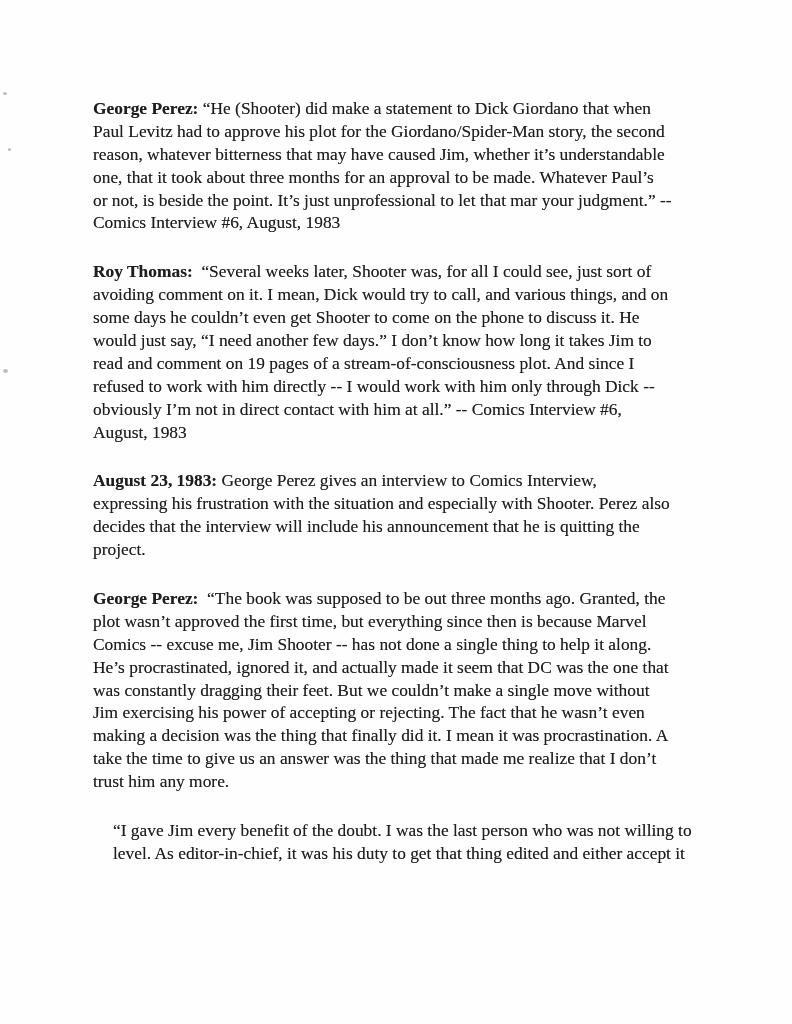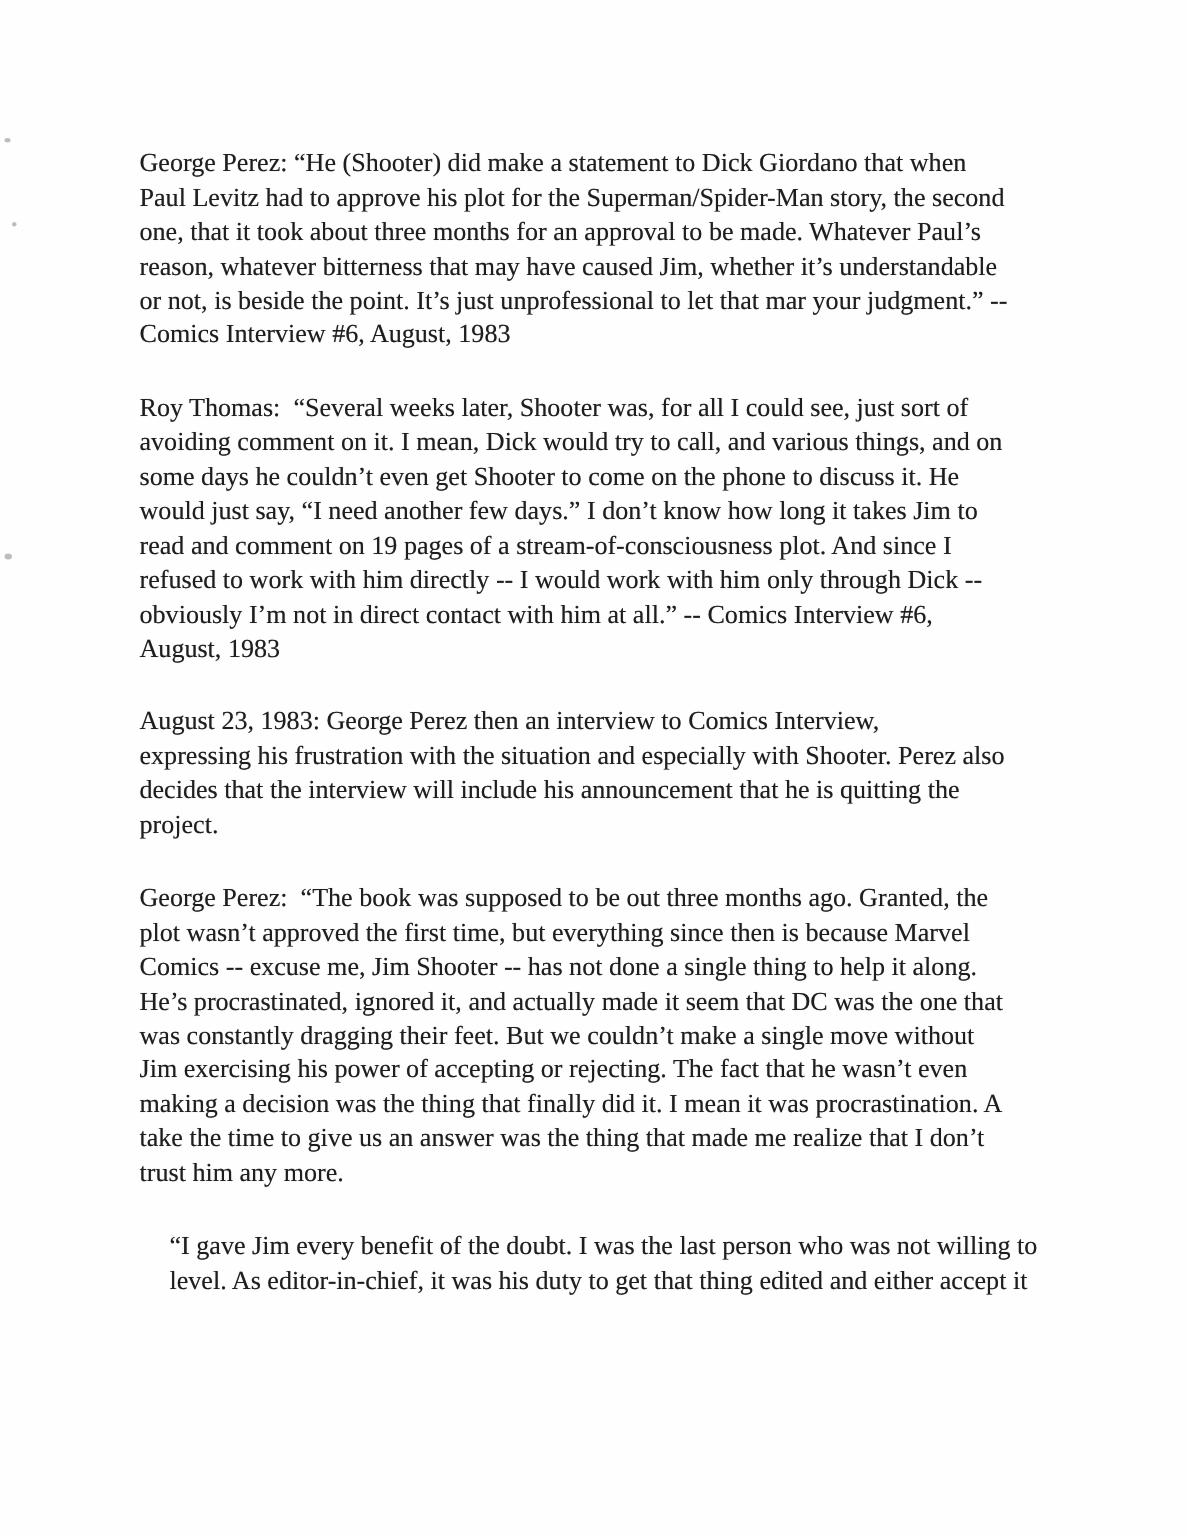--- a/index.html
+++ b/index.html
@@ -33,53 +33,53 @@
     margin: 0 0 26px 0;
   }
   .paragraph:last-child {
     margin-bottom: 0;
     margin-left: 20px;
   }
   .line {
     white-space: pre;
     height: 22.9px;
   }
-  .bold   { font-weight: normal; }
+  .bold   { font-weight: bold; }
   .italic { }
   .speck {
     position: absolute;
     background: rgba(110,110,110,0.45);
     border-radius: 50%;
   }
 </style>
 </head>
 <body>
 
 <div class="page" style="background: rgb(254, 254, 254);">
   <div class="doc" id="document-body" style="color: rgb(30, 30, 30);">
       <div class="paragraph">
         <div class="line"><span class="bold">George Perez:</span><span> “He (Shooter) did make a statement to Dick Giordano that when</span></div>
-        <div class="line"><span>Paul Levitz had to approve his plot for the Superman/Spider-Man story, the second</span></div>
+        <div class="line"><span>Paul Levitz had to approve his plot for the Giordano/Spider-Man story, the second</span></div>
+        <div class="line"><span>reason, whatever bitterness that may have caused Jim, whether it’s understandable</span></div>
         <div class="line"><span>one, that it took about three months for an approval to be made. Whatever Paul’s</span></div>
-        <div class="line"><span>reason, whatever bitterness that may have caused Jim, whether it’s understandable</span></div>
         <div class="line"><span>or not, is beside the point. It’s just unprofessional to let that mar your judgment.” --</span></div>
         <div class="line"><span class="italic">Comics Interview</span><span> #6, August, 1983</span></div>
       </div>
       <div class="paragraph">
         <div class="line"><span class="bold">Roy Thomas:</span><span>  “Several weeks later, Shooter was, for all I could see, just sort of</span></div>
         <div class="line"><span>avoiding comment on it. I mean, Dick would try to call, and various things, and on</span></div>
         <div class="line"><span>some days he couldn’t even get Shooter to come on the phone to discuss it. He</span></div>
         <div class="line"><span>would just say, “I need another few days.” I don’t know how long it takes Jim to</span></div>
         <div class="line"><span>read and comment on 19 pages of a stream-of-consciousness plot. And since I</span></div>
         <div class="line"><span>refused to work with him directly -- I would work with him only through Dick --</span></div>
         <div class="line"><span>obviously I’m not in direct contact with him at all.” -- </span><span class="italic">Comics Interview</span><span> #6,</span></div>
         <div class="line"><span>August, 1983</span></div>
       </div>
       <div class="paragraph">
-        <div class="line"><span class="bold">August 23, 1983:</span><span> George Perez then an interview to </span><span class="italic">Comics Interview,</span></div>
+        <div class="line"><span class="bold">August 23, 1983:</span><span> George Perez gives an interview to </span><span class="italic">Comics Interview,</span></div>
         <div class="line"><span>expressing his frustration with the situation and especially with Shooter. Perez also</span></div>
         <div class="line"><span>decides that the interview will include his announcement that he is quitting the</span></div>
         <div class="line"><span>project.</span></div>
       </div>
       <div class="paragraph">
         <div class="line"><span class="bold">George Perez:</span><span>  “The book was supposed to be out three months ago. Granted, the</span></div>
         <div class="line"><span>plot wasn’t approved the first time, but everything since then is because Marvel</span></div>
         <div class="line"><span>Comics -- excuse me, Jim Shooter -- has not done a single thing to help it along.</span></div>
         <div class="line"><span>He’s procrastinated, ignored it, and actually made it seem that DC was the one that</span></div>
         <div class="line"><span>was constantly dragging their feet. But we couldn’t make a single move without</span></div>

